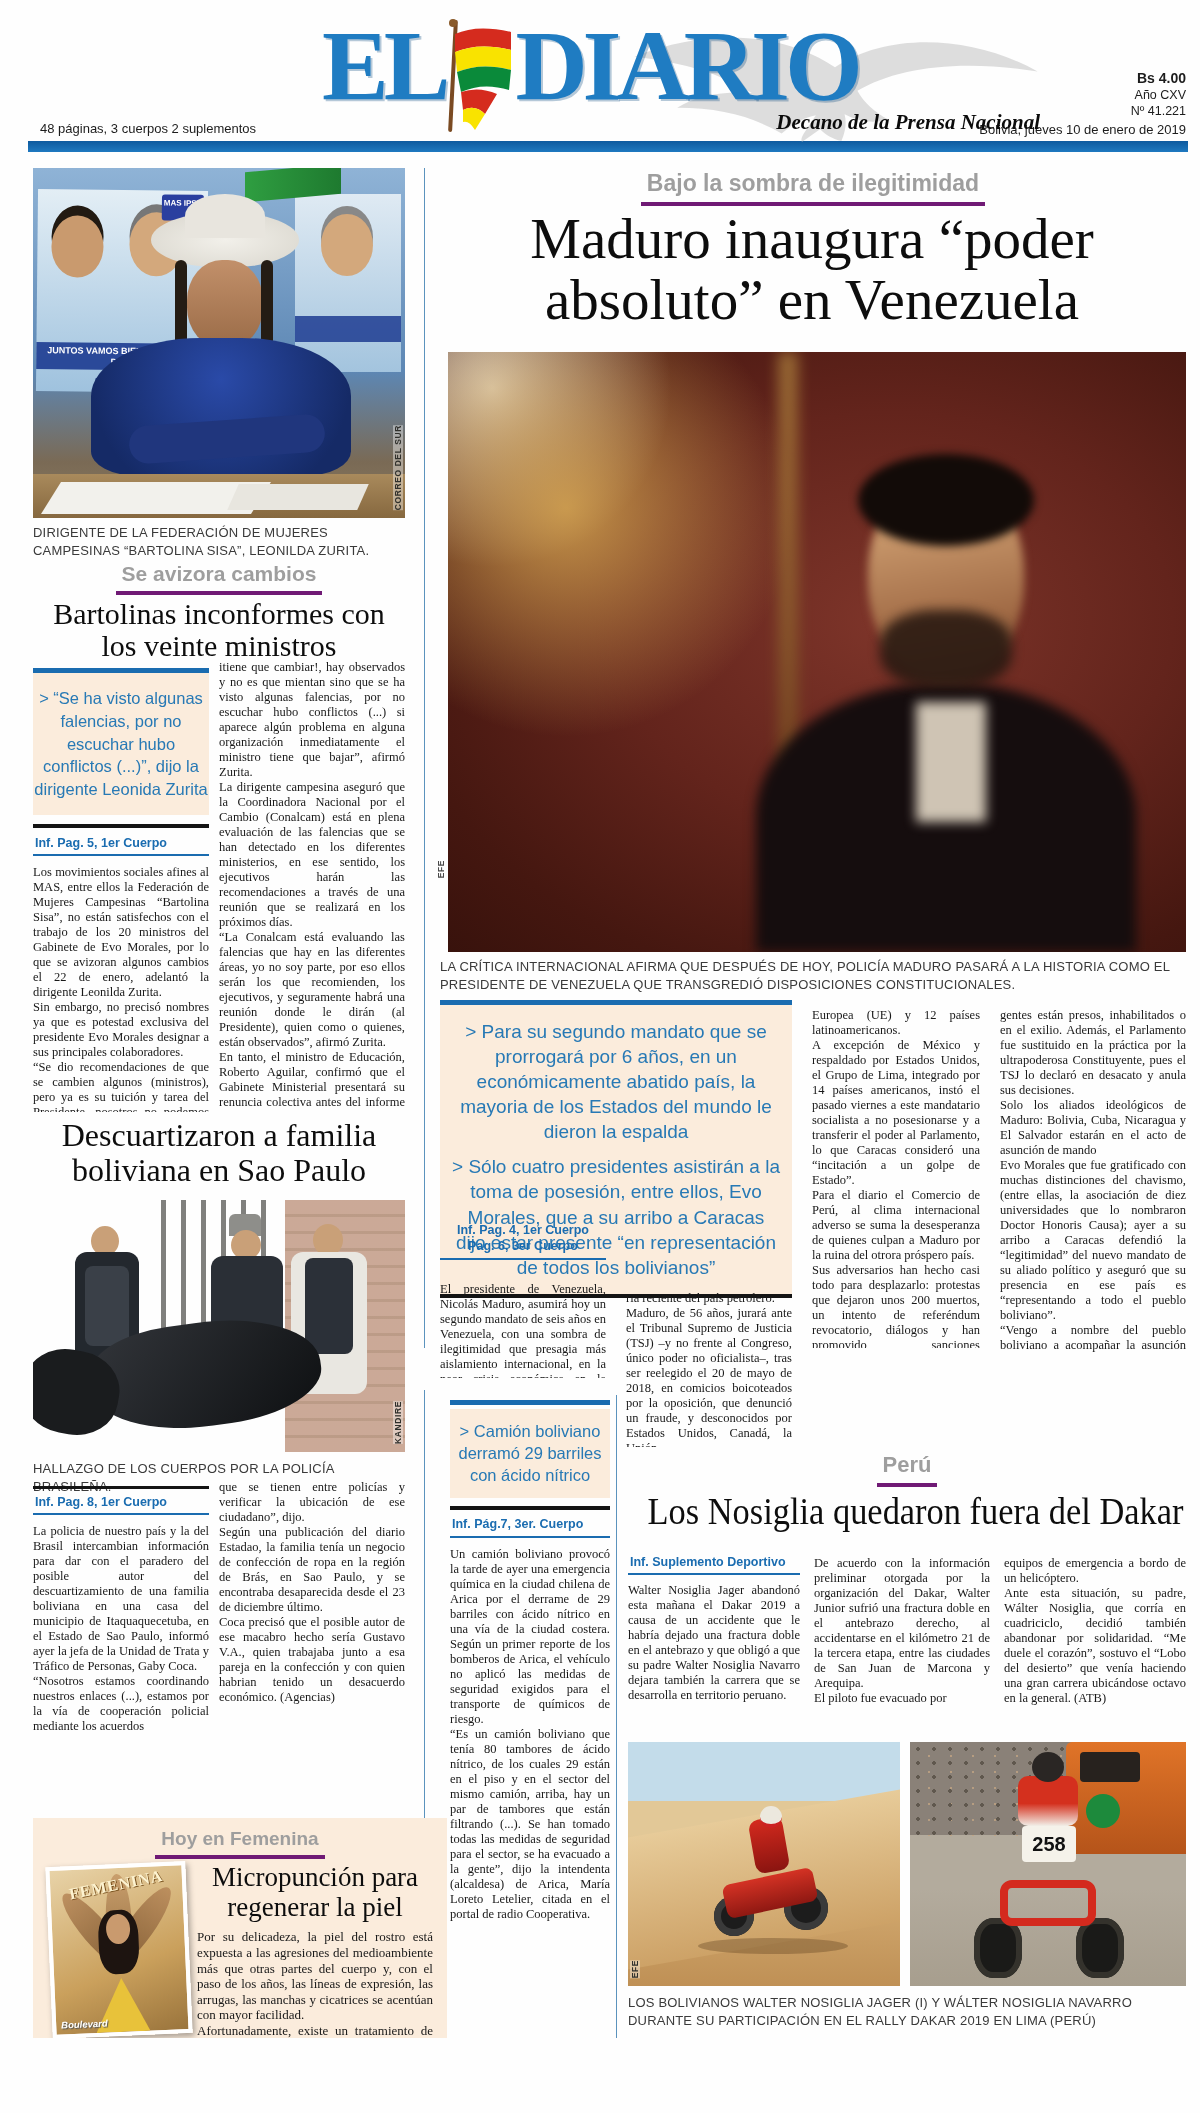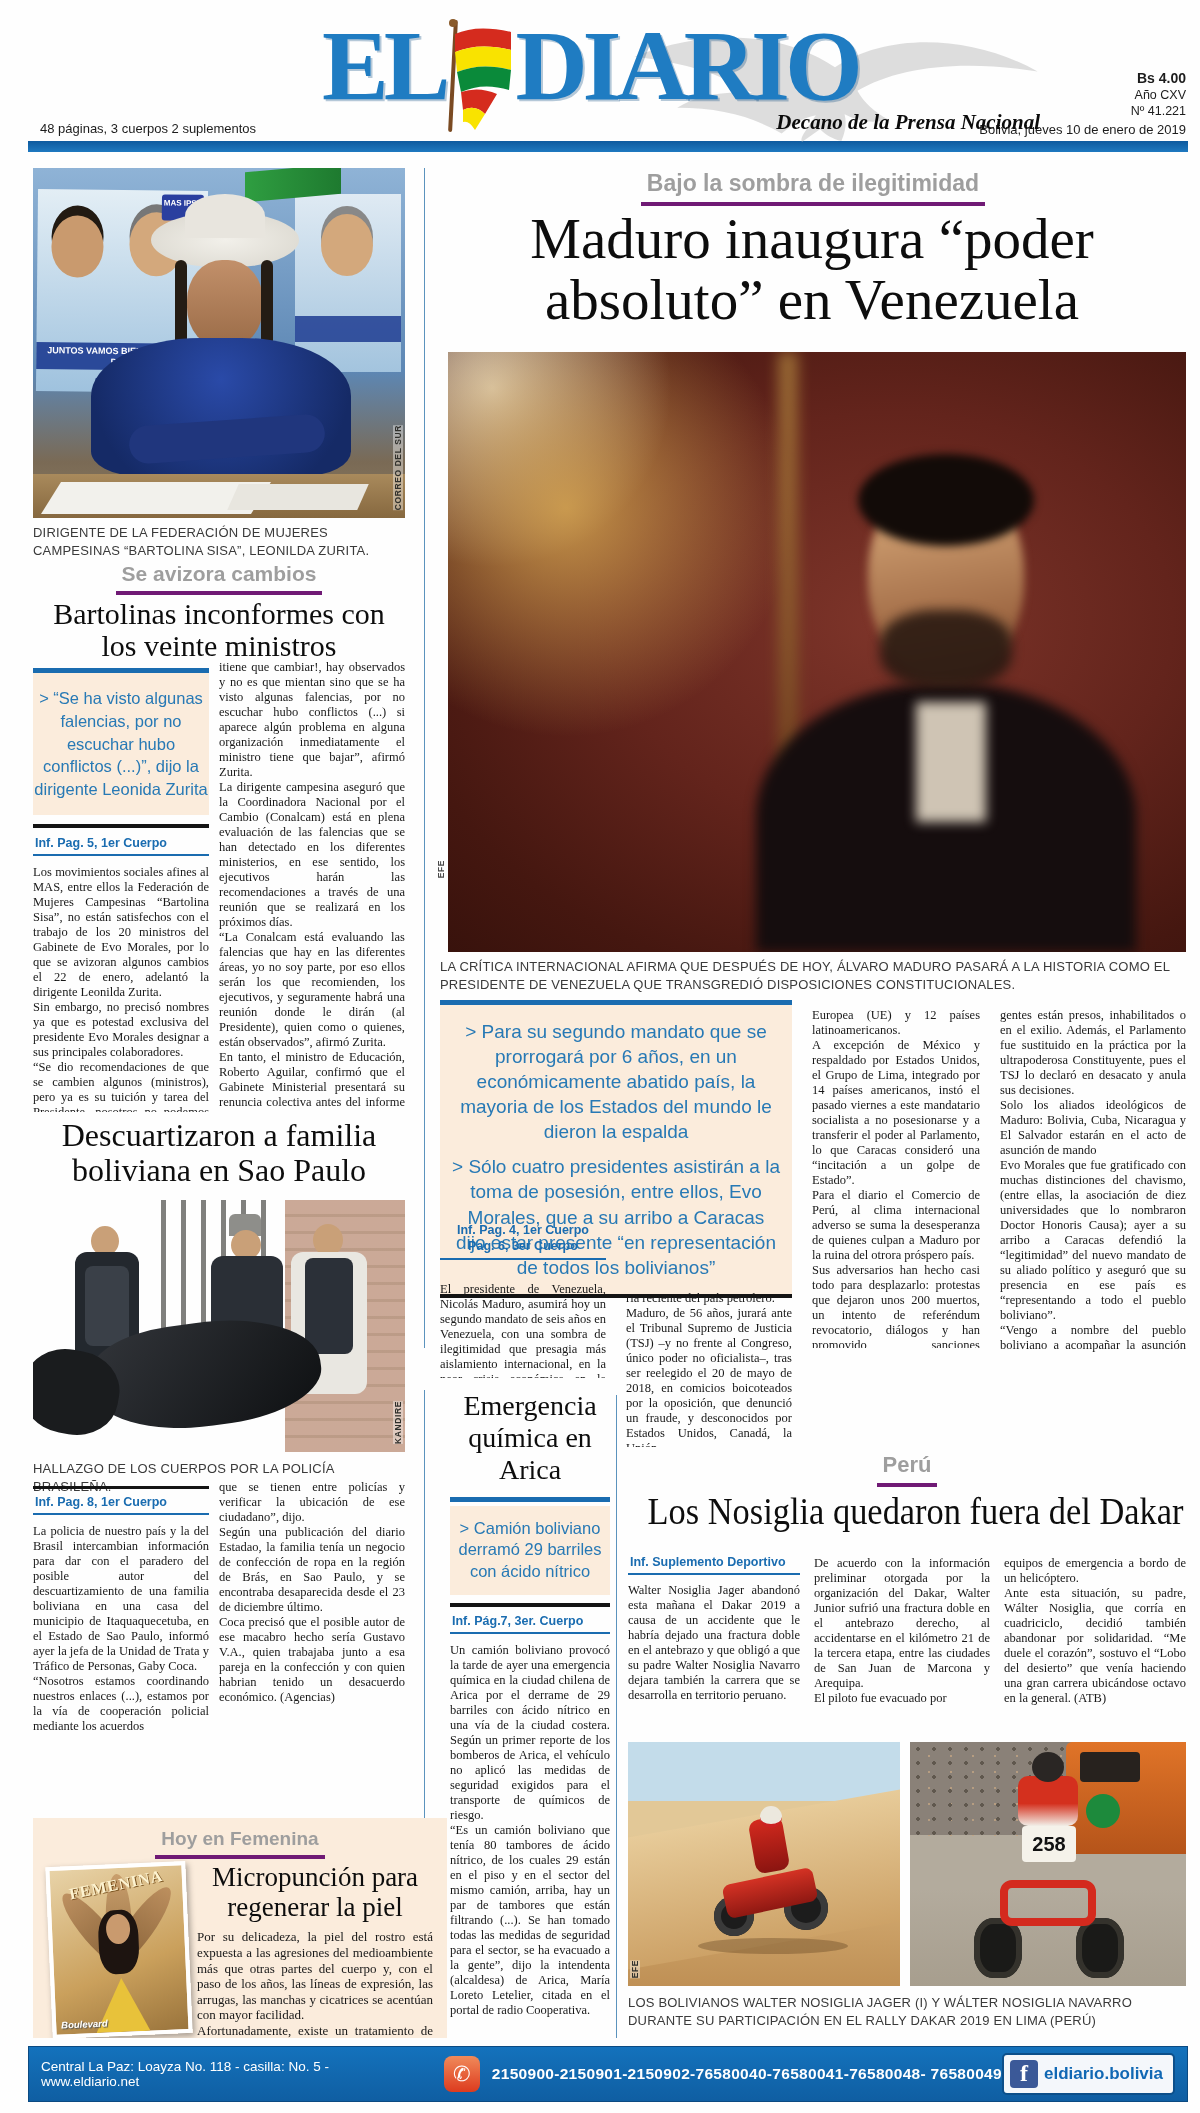--- a/index.html
+++ b/index.html
@@ -145,21 +145,21 @@
     <div style="left:330px;top:0;width:20px;height:420px;background:linear-gradient(180deg,#caa24a,#7a5a22);filter:blur(7px);opacity:.55;"></div>
     <div style="right:50px;top:110px;width:380px;height:490px;">
       <div style="position:absolute;bottom:0;left:0;width:380px;height:270px;background:#150d0e;border-radius:50% 50% 0 0;filter:blur(6px);"></div>
       <div style="position:absolute;bottom:130px;left:160px;width:70px;height:120px;background:#cfc4b4;filter:blur(6px);"></div>
       <div style="position:absolute;top:12px;left:112px;width:156px;height:206px;background:linear-gradient(170deg,#c59468 30%,#a06a45 70%,#6a4028);border-radius:48%;filter:blur(4px);"></div>
       <div style="position:absolute;top:-8px;left:102px;width:176px;height:92px;background:#120b08;border-radius:50%;filter:blur(4px);"></div>
       <div style="position:absolute;top:148px;left:124px;width:132px;height:78px;background:#2a1a12;border-radius:42%;filter:blur(6px);opacity:.9;"></div>
     </div>
   </div>
   <div class="vcredit" style="left:436px;top:860px;">EFE</div>
-  <div class="abs caption" style="left:440px;top:958px;width:746px;">LA CRÍTICA INTERNACIONAL AFIRMA QUE DESPUÉS DE HOY, ÁLVARO MADURO PASARÁ A LA HISTORIA COMO EL PRESIDENTE DE VENEZUELA QUE TRANSGREDIÓ DISPOSICIONES CONSTITUCIONALES.</div>
+  <div class="abs caption" style="left:440px;top:958px;width:746px;">LA CRÍTICA INTERNACIONAL AFIRMA QUE DESPUÉS DE HOY, POLICÍA MADURO PASARÁ A LA HISTORIA COMO EL PRESIDENTE DE VENEZUELA QUE TRANSGREDIÓ DISPOSICIONES CONSTITUCIONALES.</div>
 
   <div class="abs" style="left:440px;top:1000px;width:352px;">
     <div class="bar-blue"></div>
     <div class="quotebox" style="padding:14px 12px;font-size:19px;line-height:1.32;">
       <div>&gt; Para su segundo mandato que se prorrogará por 6 años, en un económicamente abatido país, la mayoria de los Estados del mundo le dieron la espalda</div>
       <div style="margin-top:10px;">&gt; Sólo cuatro presidentes asistirán a la toma de posesión, entre ellos, Evo Morales, que a su arribo a Caracas dijo estar presente “en representación de todos los bolivianos”</div>
     </div>
     <div class="bar-black"></div>
   </div>
 
@@ -231,21 +231,20 @@
       <div style="position:absolute;left:5px;bottom:4px;color:#fff;font-style:italic;font-weight:bold;font-size:9.5px;text-shadow:1px 1px 1px #555;">Boulevard</div>
     </div>
     <div style="margin-left:164px;padding-right:14px;">
       <div class="headline" style="font-size:27px;line-height:1.1;margin-top:4px;">Micropunción para regenerar la piel</div>
       <div class="bodytext" style="font-size:13px;margin-top:7px;">Por su delicadeza, la piel del rostro está expuesta a las agresiones del medioambiente más que otras partes del cuerpo y, con el paso de los años, las líneas de expresión, las arrugas, las manchas y cicatrices se acentúan con mayor facilidad.
 Afortunadamente, existe un tratamiento de micropunción que ayuda en la regeneración de la epidermis en corto tiempo.</div>
     </div>
   </div>
 
   <div class="abs" style="left:450px;top:1390px;width:160px;height:648px;overflow:hidden;">
-    <div class="headline" style="font-size:28px;line-height:1.15;">Emergencia química en Arica</div>
     <div class="bar-blue" style="margin-top:10px;"></div>
     <div class="quotebox" style="margin-top:4px;padding:12px 8px;font-size:16.5px;line-height:1.32;">&gt; Camión boliviano derramó 29 barriles con ácido nítrico</div>
     <div class="bar-black" style="margin-top:8px;"></div>
     <div class="ref" style="padding:6px 0 0 2px;">Inf. Pág.7, 3er. Cuerpo</div>
     <div class="refrule"></div>
     <div class="bodytext" style="margin-top:9px;">Un camión boliviano provocó la tarde de ayer una emergencia química en la ciudad chilena de Arica por el derrame de 29 barriles con ácido nítrico en una vía de la ciudad costera. Según un primer reporte de los bomberos de Arica, el vehículo no aplicó las medidas de seguridad exigidos para el transporte de químicos de riesgo.
 “Es un camión boliviano que tenía 80 tambores de ácido nítrico, de los cuales 29 están en el piso y en el sector del mismo camión, arriba, hay un par de tambores que están filtrando (...). Se han tomado todas las medidas de seguridad para el sector, se ha evacuado a la gente”, dijo la intendenta (alcaldesa) de Arica, María Loreto Letelier, citada en el portal de radio Cooperativa.</div>
   </div>
 
   <div class="abs kicker" style="left:628px;top:1452px;width:558px;font-size:22px;"><span>Perú</span></div>
@@ -286,23 +285,14 @@
       <div style="position:absolute;bottom:52px;left:26px;width:96px;height:46px;border:8px solid #d42a1e;border-radius:12px;box-sizing:border-box;"></div>
       <div style="position:absolute;top:44px;left:48px;width:54px;height:36px;background:#f5f2ea;border-radius:4px;display:flex;align-items:center;justify-content:center;">
         <span style="font-weight:bold;font-size:20px;color:#111;">258</span>
       </div>
       <div style="position:absolute;top:-6px;left:44px;width:60px;height:50px;background:linear-gradient(180deg,#d4301e 55%,#f2efe8);border-radius:10px;"></div>
       <div style="position:absolute;top:-30px;left:58px;width:32px;height:30px;background:#2a2624;border-radius:50%;"></div>
     </div>
   </div>
   <div class="abs caption" style="left:628px;top:1994px;width:558px;">LOS BOLIVIANOS WALTER NOSIGLIA JAGER (I) Y WÁLTER NOSIGLIA NAVARRO DURANTE SU PARTICIPACIÓN EN EL RALLY DAKAR 2019 EN LIMA (PERÚ)</div>
 
-  <div class="footer">
-    <span class="addr">Central La Paz: Loayza No. 118 - casilla: No. 5 - www.eldiario.net</span>
-    <span class="phone-ico">✆</span>
-    <span class="phones">2150900-2150901-2150902-76580040-76580041-76580048- 76580049</span>
-    <span class="fbbox">
-      <span class="fb-f">f</span>
-      <span class="fbt">eldiario.bolivia</span>
-    </span>
-  </div>
 
 </div>
 
 </body></html>

